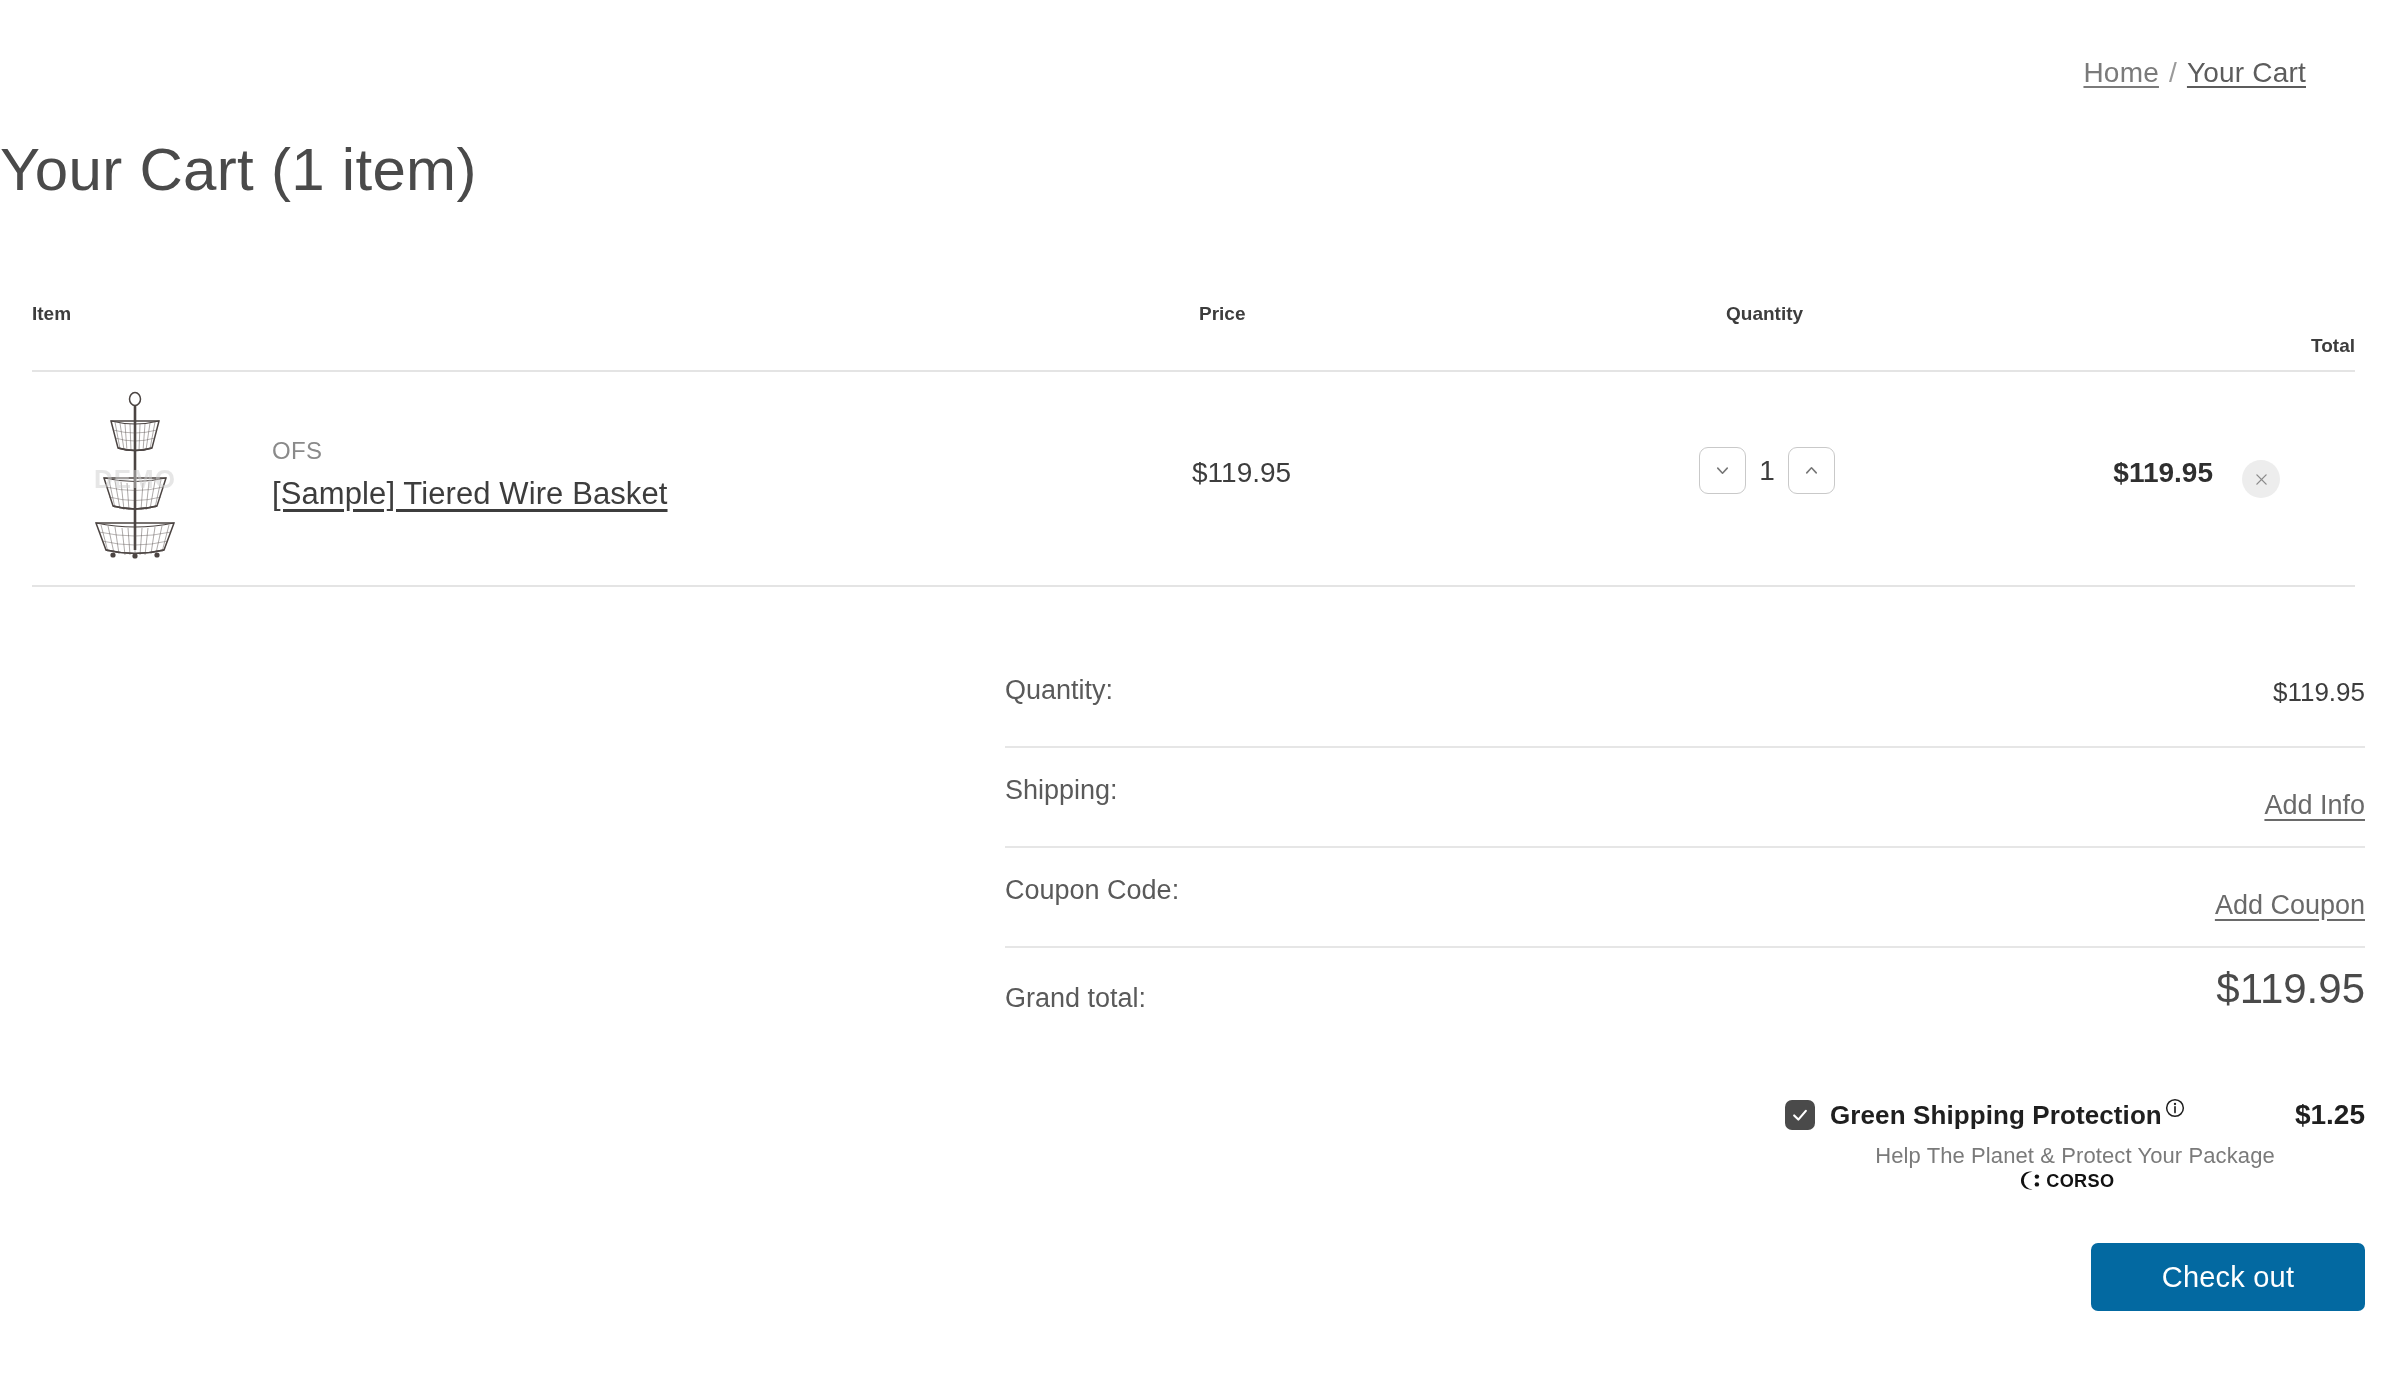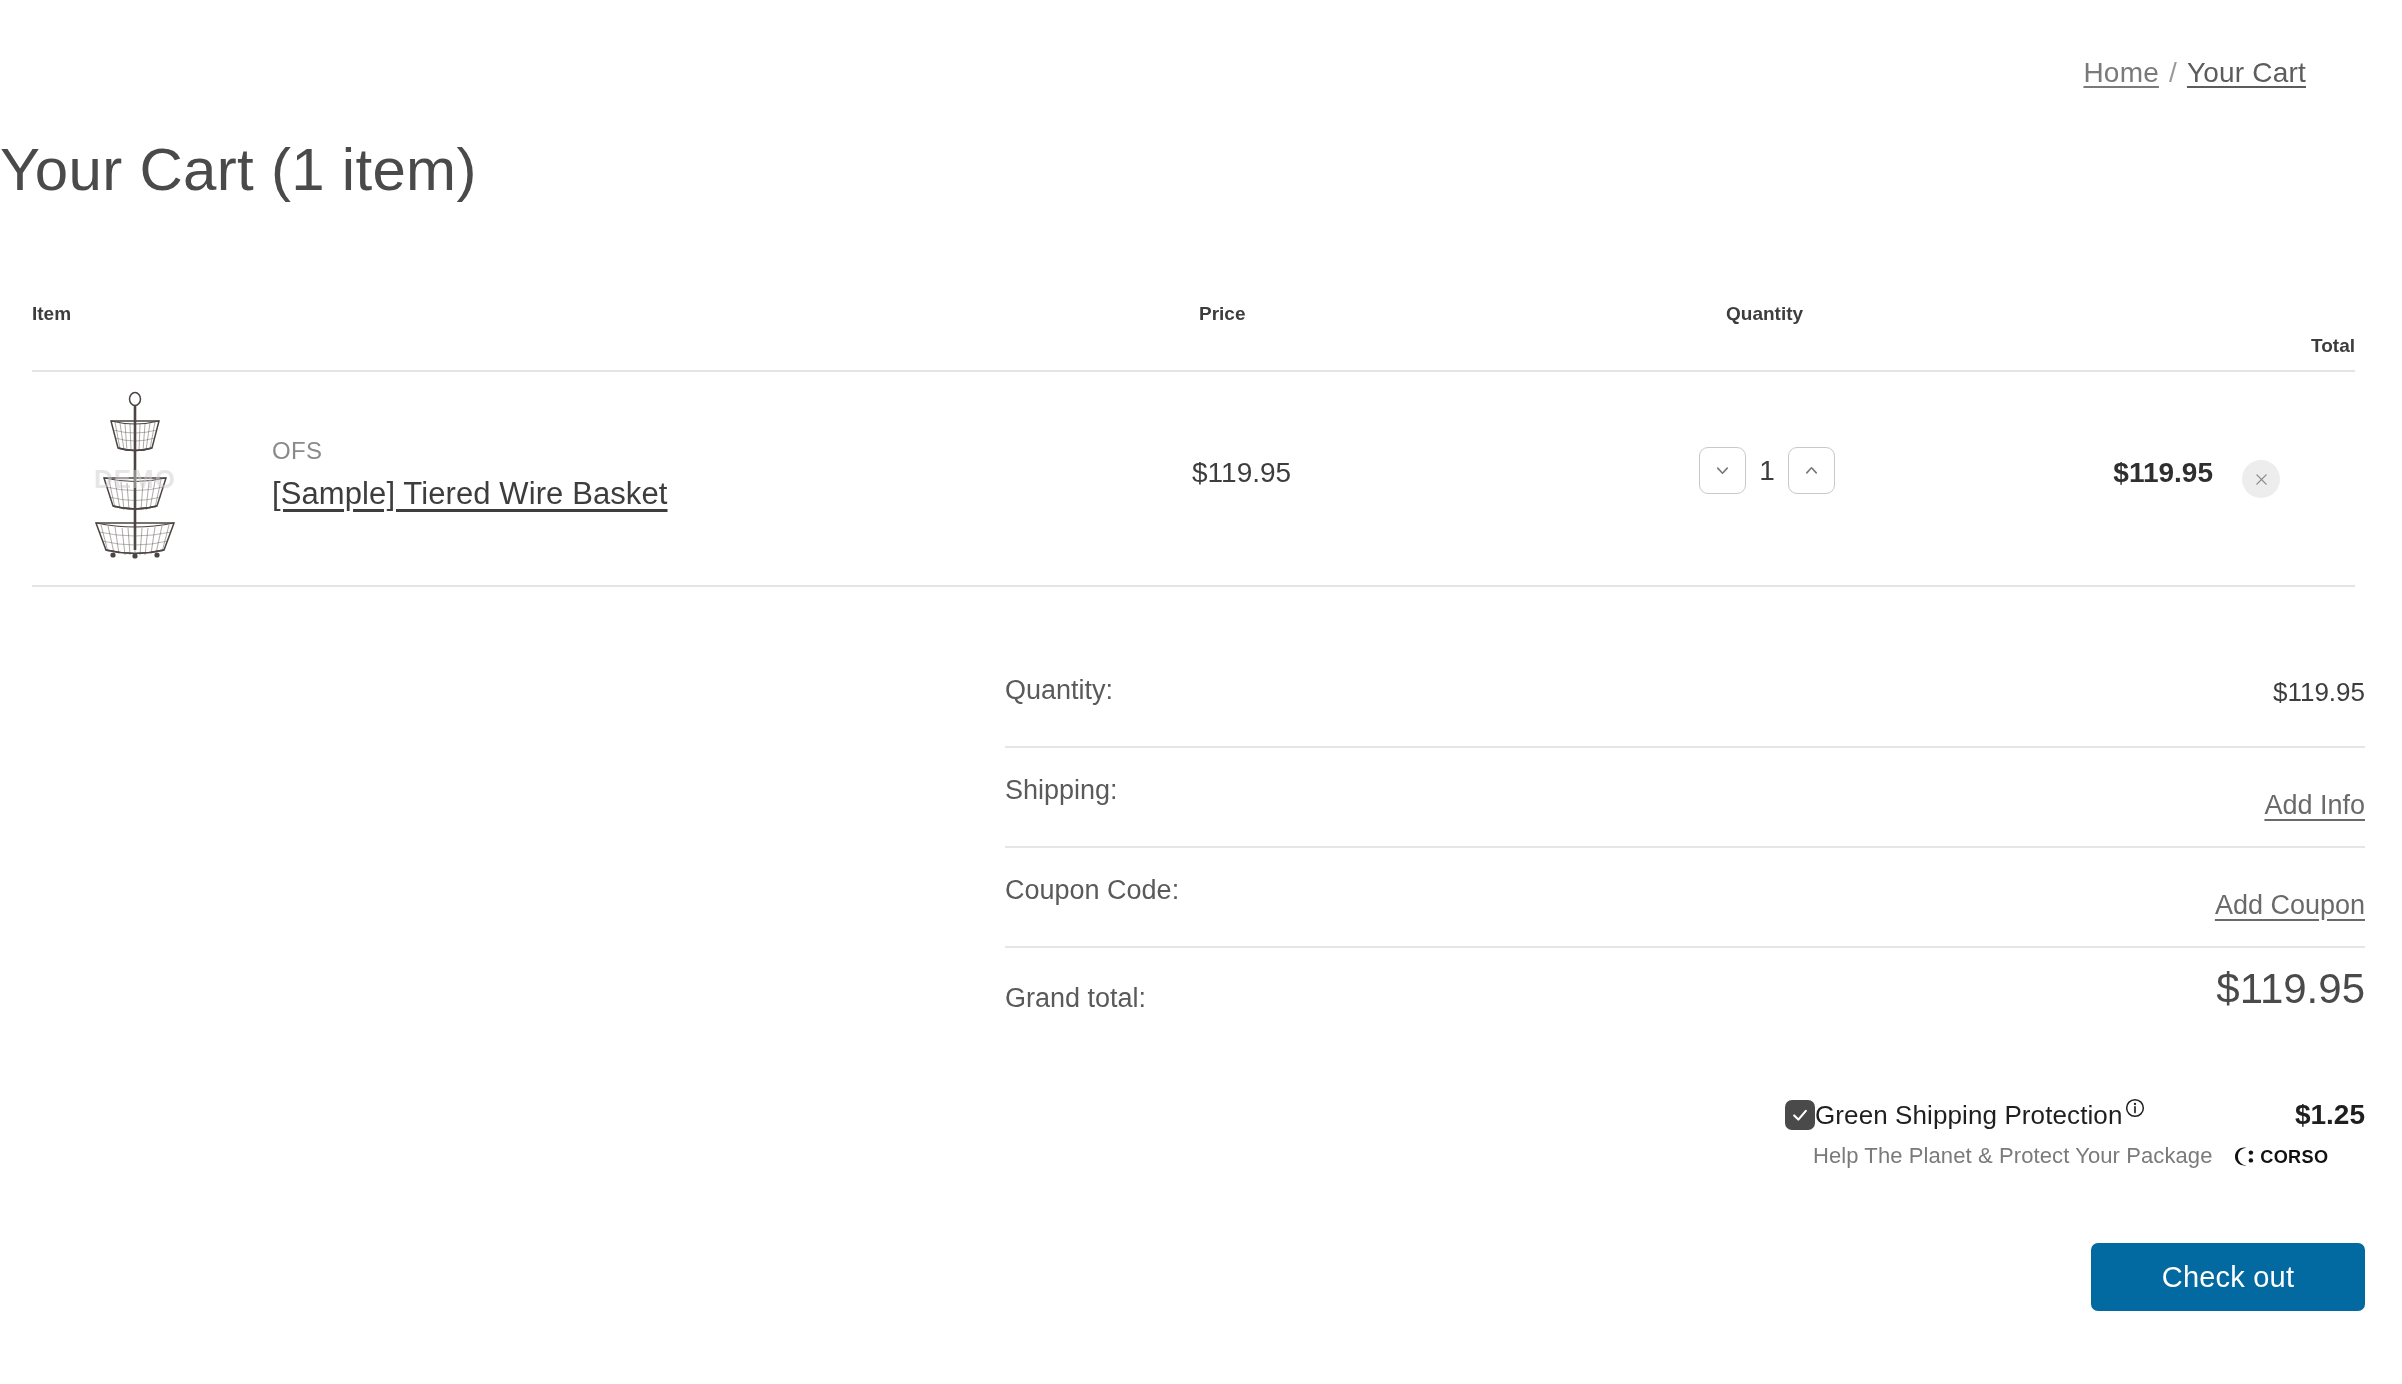--- a/index.html
+++ b/index.html
@@ -204,42 +204,43 @@
   .checkbox {
     width: 30px; height: 30px;
     border-radius: 7px;
     background: #4a4a4a;
     display: flex; align-items: center; justify-content: center;
     flex: 0 0 auto;
     cursor: pointer;
   }
   .checkbox svg { width: 20px; height: 20px; }
   .prot-title {
+    margin-left: 15px;
     font-size: 26px;
-    font-weight: 400;
+    font-weight: 700;
     color: #1f1f1f;
     letter-spacing: .1px;
   }
   .info-icon {
     margin-left: 3px;
     margin-bottom: 14px;
     width: 20px; height: 20px;
     flex: 0 0 auto;
     cursor: pointer;
   }
   .info-icon svg { width: 20px; height: 20px; display: block; }
   .prot-price {
     margin-left: auto;
     font-size: 28px;
     font-weight: 700;
     color: #1f1f1f;
   }
   .prot-line2 {
     position: absolute; top: 45px; left: 0; right: 0;
-    display: flex; align-items: center; justify-content: flex-end;
+    display: flex; align-items: center; justify-content: flex-end; flex-direction: column;
   }
   .prot-sub {
     font-size: 22px;
     color: #7a7a7a;
     letter-spacing: .1px;
   }
   .corso-logo {
     margin-left: 18px;
     display: flex; align-items: center;
   }

